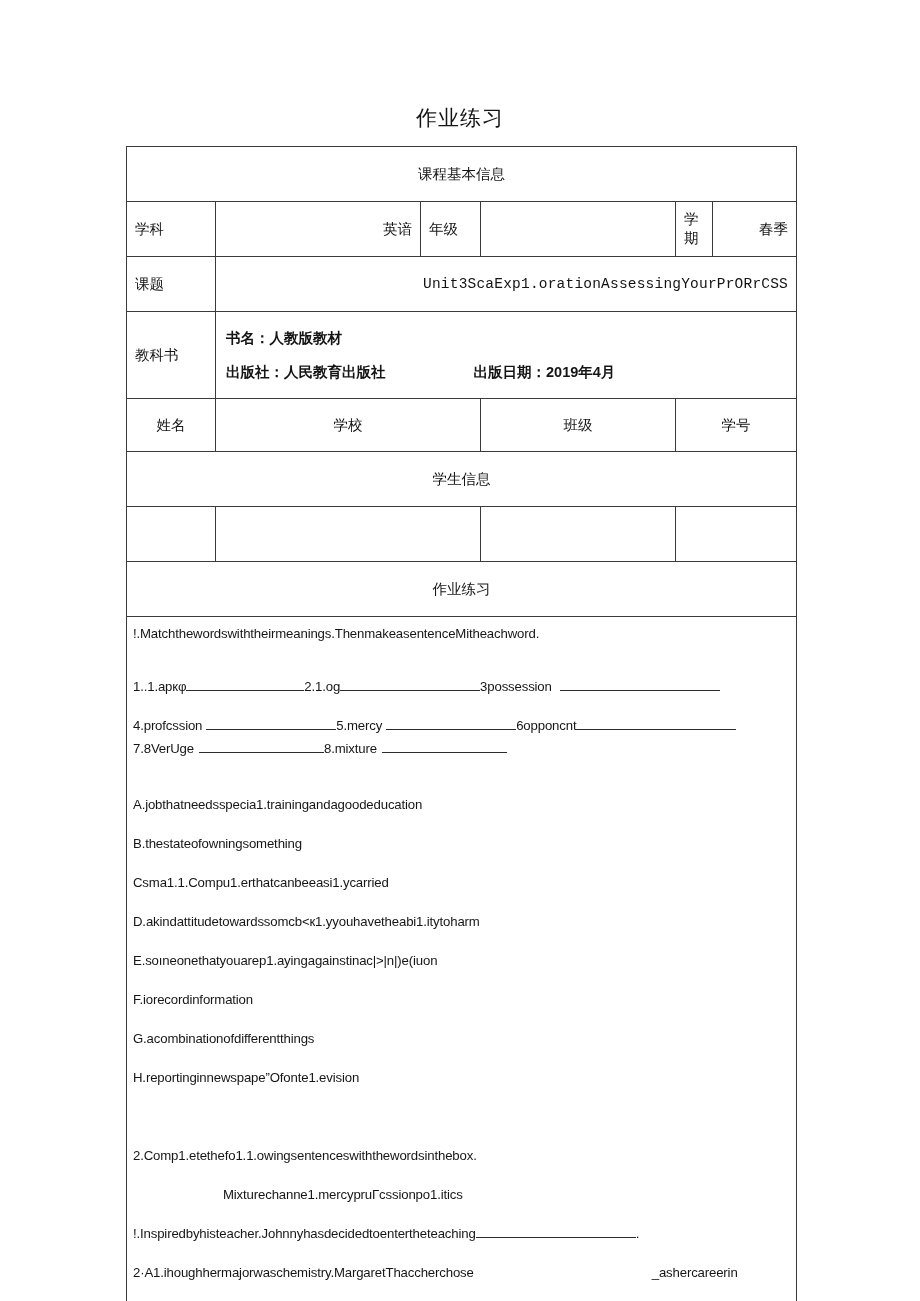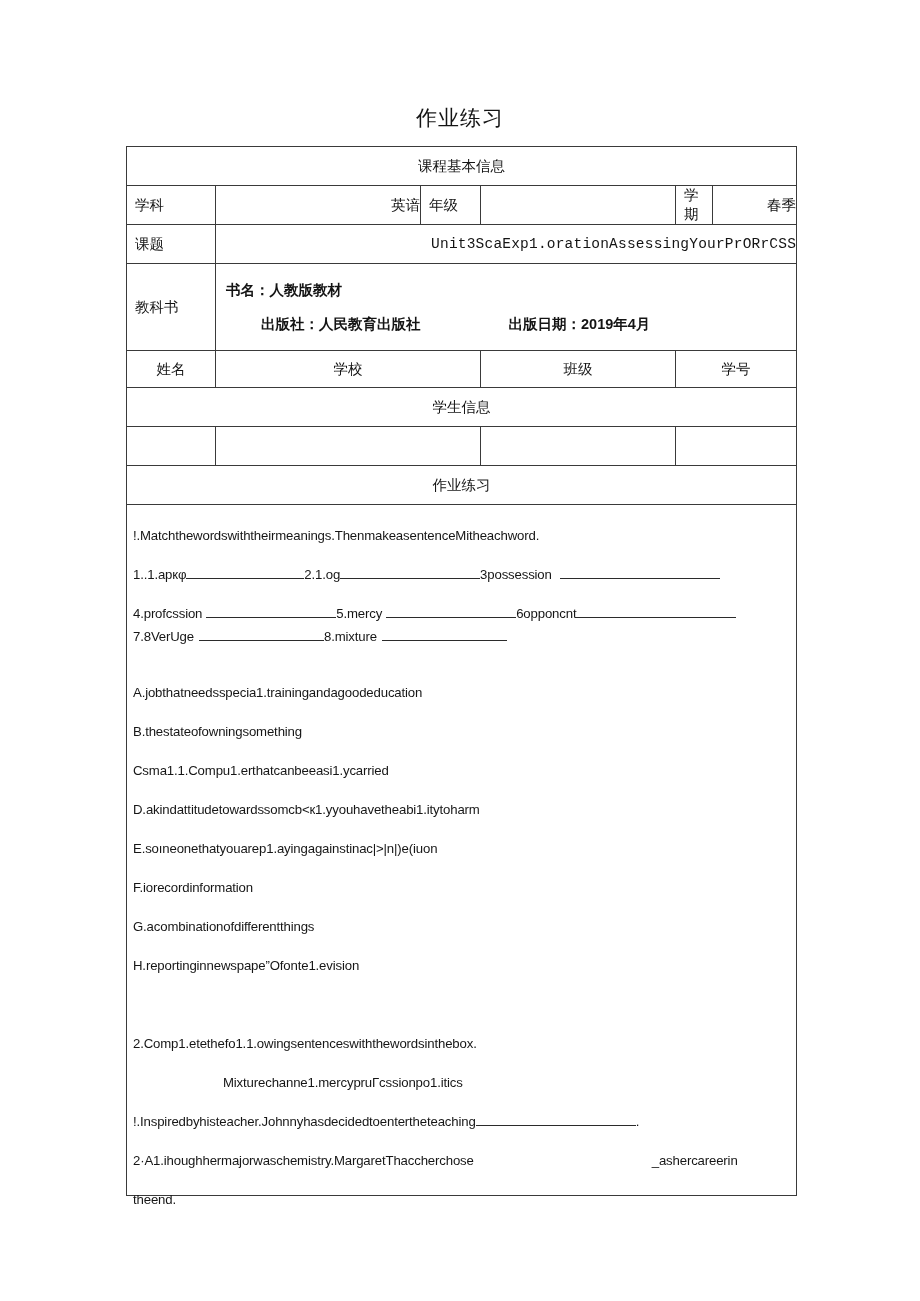--- a/index.html
+++ b/index.html
@@ -38,21 +38,21 @@
   .main-table {
     position: absolute;
     left: 126px;
     top: 146px;
     width: 670px;
     border-collapse: collapse;
     table-layout: fixed;
   }
   .main-table td {
     border: 1px solid #3a3a3a;
-    padding: 0;
+    padding: 8px;
     vertical-align: middle;
     font-size: 14.5px;
     color: #141414;
   }
 
   .band {
     text-align: center;
     height: 38px;
     font-size: 15px;
   }
@@ -78,21 +78,20 @@
 
   .book-cell {
     padding: 9px 0 9px 10px !important;
     line-height: 2.35;
     font-size: 15px;
     font-weight: bold;
   }
   .book-line2 {
     display: block;
     white-space: pre;
-    margin-left: 35px;
   }
 
   .stu-head {
     text-align: center;
     height: 36px;
     font-size: 15px;
   }
   .stu-blank {
     height: 38px;
   }
@@ -201,21 +200,21 @@
     </tr>
 
     <tr>
       <td class="ex-header" colspan="6">作业练习</td>
     </tr>
 
     <tr>
       <td class="ex-body" colspan="6">
         <div class="ex-inner">
 
-          <div class="ex-line" style="top:23px">!.Matchthewordswiththeirmeanings.ThenmakeasentenceMitheachword.</div>
+          <div class="ex-line" style="top:9px">!.Matchthewordswiththeirmeanings.ThenmakeasentenceMitheachword.</div>
 
           <div class="ex-line" style="top:62px"><span>1..1.apкφ</span><span class="ul u118"></span><span>2.1.og</span><span class="ul u140"></span><span>3possession</span><span style="display:inline-block;width:8px"></span><span class="ul u160"></span></div>
 
           <div class="ex-line" style="top:101px"><span>4.profcssion</span><span style="display:inline-block;width:4px"></span><span class="ul u130"></span><span>5.mercy</span><span style="display:inline-block;width:4px"></span><span class="ul u130"></span><span>6opponcnt</span><span class="ul u160"></span></div>
 
           <div class="ex-line" style="top:124px"><span>7.8VerUge</span><span style="display:inline-block;width:5px"></span><span class="ul u125"></span><span>8.mixture</span><span style="display:inline-block;width:5px"></span><span class="ul u125"></span></div>
 
           <div class="ex-line" style="top:180px">A.jobthatneedsspecia1.trainingandagoodeducation</div>
           <div class="ex-line" style="top:219px">B.thestateofowningsomething</div>
           <div class="ex-line" style="top:258px">Csma1.1.Compu1.erthatcanbeeasi1.ycarried</div>

